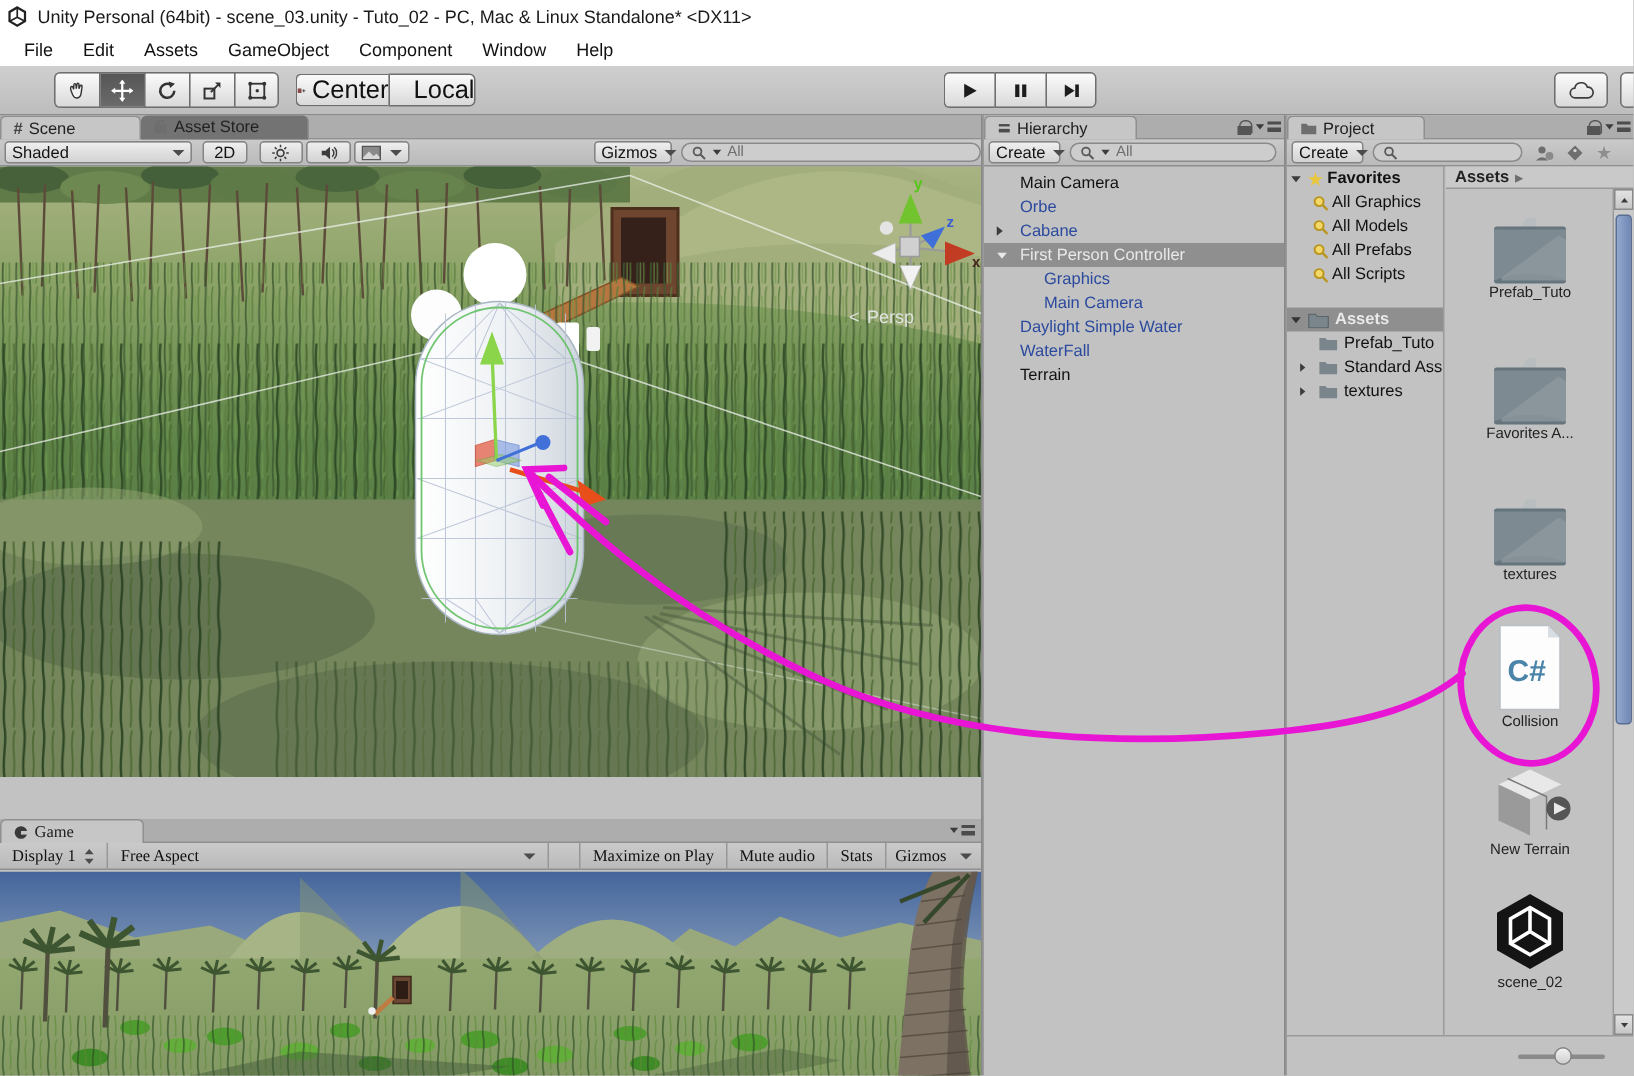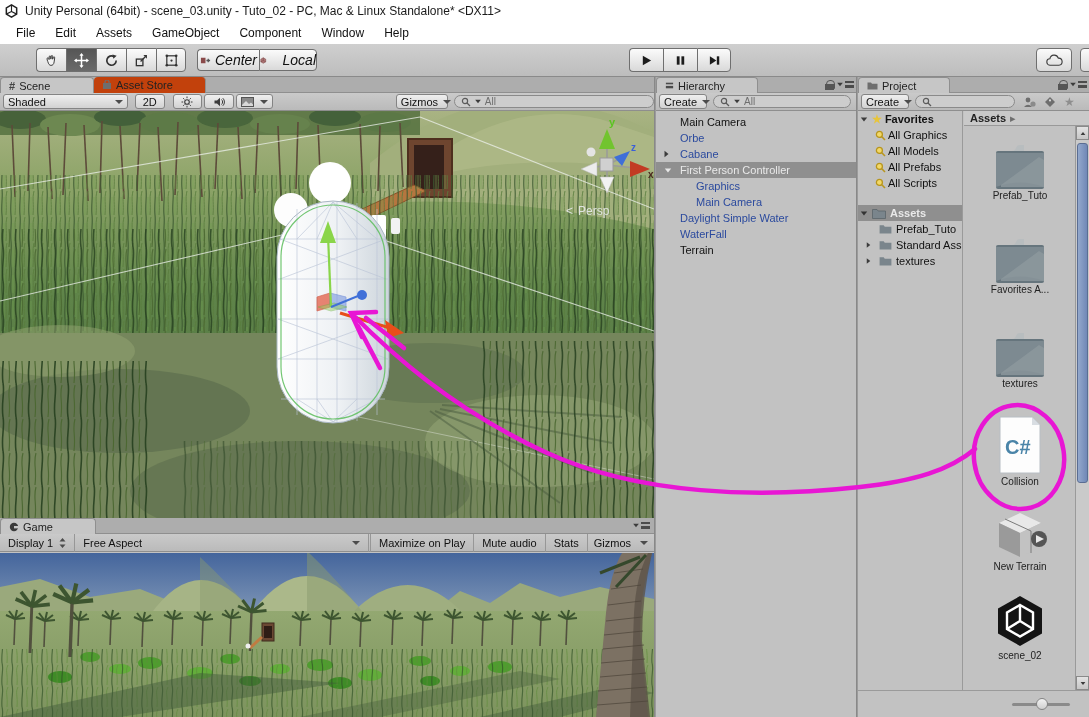--- a/index.html
+++ b/index.html
@@ -11,31 +11,31 @@
   .titlebar { left:0; top:0; width:1089px; height:22px; background:#ffffff; color:#1a1a1a;
               font-size:12px; display:flex; align-items:center; padding-left:4px; gap:6px; }
   .menubar { left:0; top:22px; width:1089px; height:22px; background:#ffffff; color:#111;
              font-size:12px; display:flex; align-items:center; padding-left:6px; }
   .menubar .menu-item { padding:2px 10px; cursor:default; }
 
   
   .toolbar { left:0; top:44px; width:1089px; height:33px;
              background:linear-gradient(#cfcfcf,#bdbdbd); border-bottom:1px solid #8a8a8a; }
   .btn { background:linear-gradient(#fbfbfb,#d9d9d9); border:1px solid #6f6f6f;
-         display:flex; align-items:center; justify-content:center; font-size:14px; color:#111;font-style:italic; }
+         display:flex; align-items:center; justify-content:center; font-size:17px; color:#111; }
   .btn.active { background:linear-gradient(#565656,#6a6a6a); color:#fff; }
   .btn-group { display:flex; }
   .btn-group .btn { border-right-width:0; }
   .btn-group .btn:first-child { border-radius:4px 0 0 4px; }
   .btn-group .btn:last-child { border-radius:0 4px 4px 0; border-right-width:1px; }
 
   
   .tabstrip { height:16px; background:#adadad; border-bottom:1px solid #8f8f8f; display:flex; }
   .tab { height:16px; display:flex; align-items:center; gap:4px; padding:0 8px;
-         font-size:11px; color:#222; background:#c2410c; border-right:1px solid #8f8f8f;
+         font-size:11px; color:#222; background:#737373; border-right:1px solid #8f8f8f;
          border-radius:4px 4px 0 0; }
   .tab.active { background:#c6c6c6; border:1px solid #8f8f8f; border-bottom:none; }
   .panel-toolbar { height:18px; background:linear-gradient(#cacaca,#bababa);
                    border-bottom:1px solid #8e8e8e; display:flex; align-items:center; }
   .dd { background:linear-gradient(#efefef,#d2d2d2); border:1px solid #848484; border-radius:3px;
         font-size:11px; color:#111; display:flex; align-items:center; height:15px; padding:0 4px; }
   .caret-d { width:0; height:0; border-left:4px solid transparent; border-right:4px solid transparent;
              border-top:4px solid #4c4c4c; margin-left:5px; }
   .search { background:#cdcdcd; border:1px solid #8a8a8a; border-radius:8px; height:13px;
             display:flex; align-items:center; padding:0 6px; gap:3px; font-size:10px; color:#6e6e6e; }
@@ -379,21 +379,21 @@
       <rect x="600" y="47" width="13" height="13" fill="#d0d0d0" stroke="#9a9a9a"></rect>
       <text x="609" y="15" font-size="11" font-weight="bold" fill="#59c41e">y</text>
       <text x="631" y="40" font-size="10" font-weight="bold" fill="#3a5fd8">z</text>
       <text x="648" y="67" font-size="10" font-weight="bold" fill="#4a281e">x</text>
     </g>
     <text x="566" y="104" font-size="12" fill="#dfe3df">&lt;</text>
     <text x="578" y="104" font-size="12" fill="#dfe3df">Persp</text>
   </svg>
 </div>
 
-<div class="abs" style="left:0; top:518px; width:654px; height:168px;">
+<div class="abs" style="left:0; top:546px; width:654px; height:168px;font-family:Liberation Serif, serif;">
   <div class="tabstrip">
     <div class="tab active" style="width:96px;">
       <svg width="10" height="10" viewBox="0 0 10 10">
         <circle cx="5" cy="5" r="4.2" fill="#3a3a3a"></circle>
           <rect x="5" y="4" width="5" height="2.4" fill="#c6c6c6"></rect>
       </svg>
       <span>Game</span>
     </div>
     <div class="abs panelmenu" style="right:4px; top:4px;">
       <span class="tri-dn" style="transform:scale(.7);"></span>

